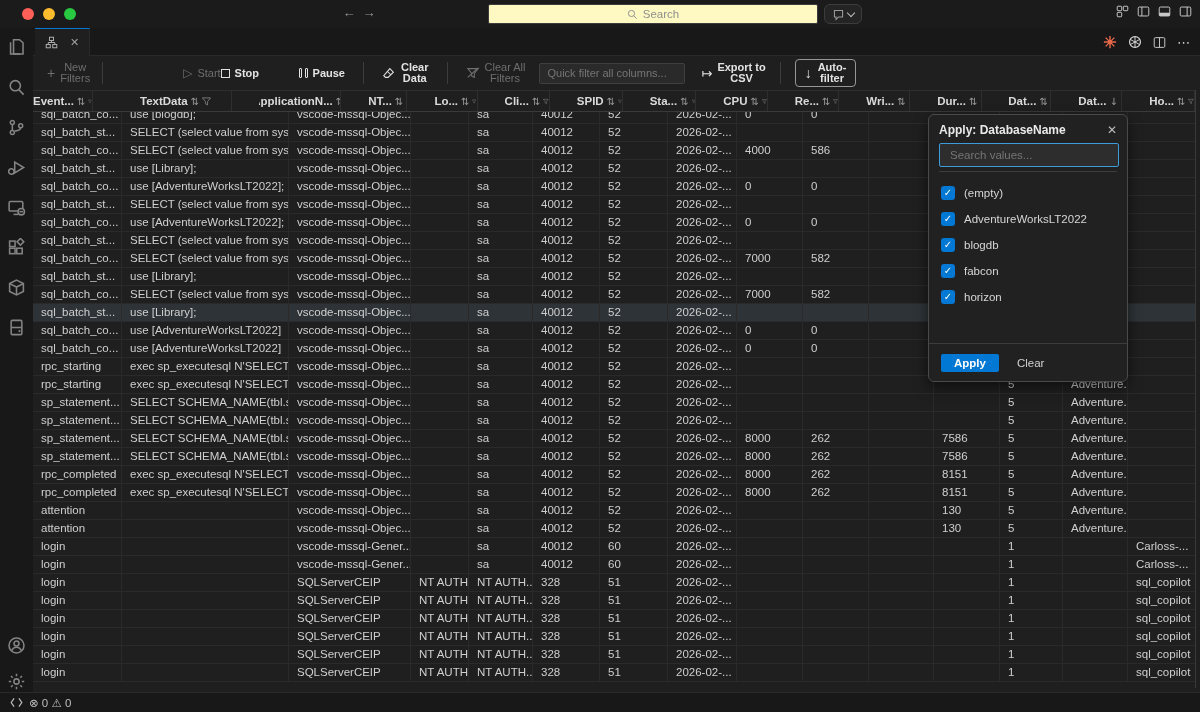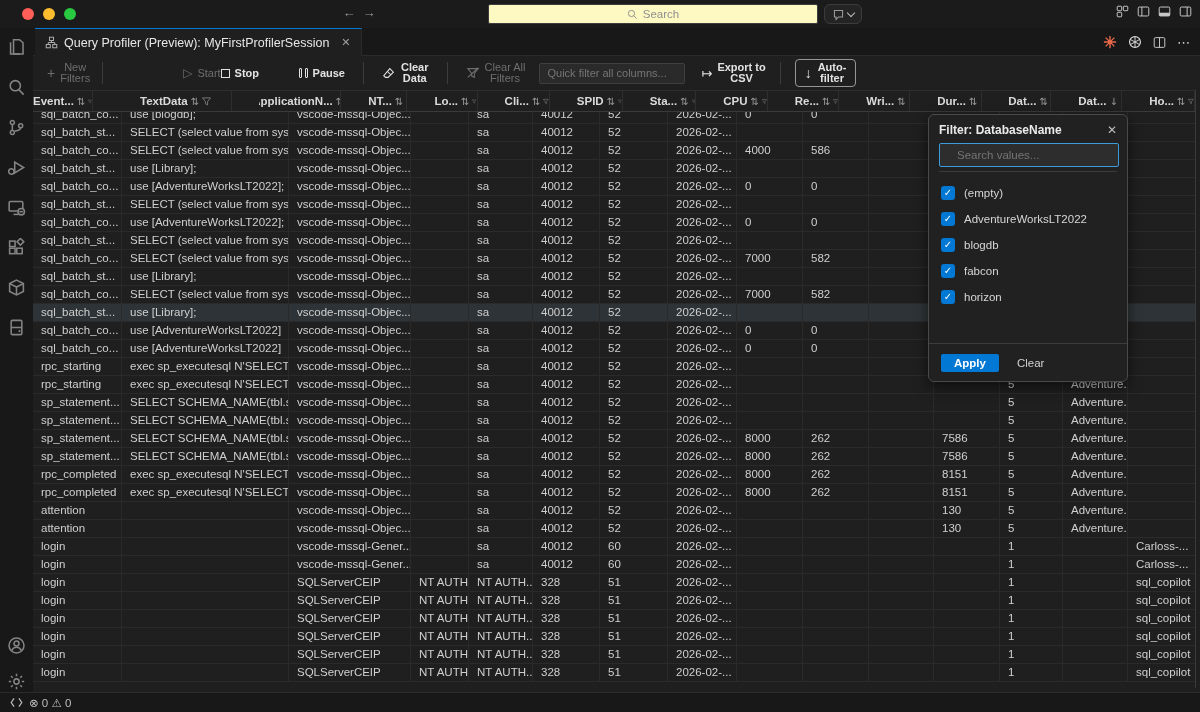--- a/index.html
+++ b/index.html
@@ -63,21 +63,21 @@
   .gcell { border-right:1px solid #2a2a2a; font-size:11.5px; color:#cfcfcf; line-height:17px;
            padding:0 6px 0 8px; overflow:hidden; white-space:nowrap; }
 
   
   .popup { position:absolute; left:928px; top:114px; width:200px; height:268px; background:#212121;
            border:1px solid #4a4a4a; border-radius:6px; box-shadow:0 5px 14px rgba(0,0,0,.55); z-index:10; font-size:12px; }
   .p-title { display:flex; align-items:center; justify-content:space-between; padding:8px 10px 4px 10px;
              font-size:12px; font-weight:bold; color:#eaeaea; }
   .p-title .x { color:#bdbdbd; font-weight:normal; font-size:12px; }
   .p-search { margin:2px 10px 4px 10px; height:24px; width:180px; background:#2d2d2d; border:1px solid #3d9bd9;
-              border-radius:2px; color:#8a8a8a; font-size:11.5px; padding:0 17px; font-family:"Liberation Sans",sans-serif; }
+              border-radius:2px; color:#8a8a8a; font-size:11.5px; padding:0 10px; font-family:"Liberation Sans",sans-serif; }
   .p-selrow { display:flex; align-items:center; padding:4px 12px 7px 12px; gap:16px; color:#d6d6d6; font-size:11.5px; font-weight:bold; }
   .p-selrow .cnt { margin-left:auto; font-weight:bold; }
   .p-div { height:1px; background:#3c3c3c; margin:0 10px; }
   .p-list { height:138px; overflow:hidden; padding:8px 12px 0 12px; }
   .p-opt { display:flex; align-items:center; gap:9px; height:26px; color:#d6d6d6; font-size:11.5px; }
   .p-cb { width:14px; height:14px; background:#0078d4; border-radius:3px; color:#ffffff; font-size:10px;
           display:flex; align-items:center; justify-content:center; line-height:14px; }
   .p-foot { position:absolute; left:0; bottom:0; width:198px; height:38px; background:#212121; border-top:1px solid #3c3c3c;
             border-radius:0 0 6px 6px; display:flex; align-items:center; gap:18px; padding:0 12px; }
   .p-apply { background:#0078d4; color:#ffffff; border-radius:2px; padding:3px 13px; font-size:11.5px; font-weight:bold; }
@@ -134,21 +134,20 @@
 </div>
 
 <div class="tabbar">
   <div class="tab">
     <svg width="13" height="13" viewBox="0 0 16 16">
         <rect x="5.5" y="1.5" width="5" height="4" fill="none" stroke="#b0b0b0" stroke-width="1.2"></rect>
         <rect x="1.5" y="10.5" width="5" height="4" fill="none" stroke="#b0b0b0" stroke-width="1.2"></rect>
         <rect x="9.5" y="10.5" width="5" height="4" fill="none" stroke="#b0b0b0" stroke-width="1.2"></rect>
         <path d="M8 5.5V8M4 10.5V8h8v2.5" fill="none" stroke="#b0b0b0" stroke-width="1.2"></path>
       </svg>
-    <span>Query Profiler (Preview): MyFirstProfilerSession</span>
     <span class="close">✕</span>
   </div>
   <div class="tabbar-right">
     <svg width="14" height="14" viewBox="0 0 16 16">
         <g stroke="#e8684a" stroke-width="1.6">
           <path d="M8 1v14M1 8h14M3 3l10 10M13 3L3 13"></path>
         </g>
         <circle cx="8" cy="8" r="2.4" fill="#e8684a"></circle>
       </svg>
     <svg width="14" height="14" viewBox="0 0 16 16">
@@ -938,21 +937,21 @@
           <div class="gcell" style="width: 63px;">1</div>
           <div class="gcell" style="width: 65px;"></div>
           <div class="gcell" style="width: 68px;">sql_copilot</div>
         </div>
       </div>
     </div>
 </div>
 
 <div class="popup">
   <div class="p-title">
-    <span>Filter: DatabaseName</span>
+    <span>Apply: DatabaseName</span>
     <span class="x">✕</span>
   </div>
   <input class="p-search" placeholder="Search values..." style="">
   <div class="p-div"></div>
   <div class="p-list" id="plist">
       <div class="p-opt">
         <span class="p-cb">✓</span>
         <span>(empty)</span>
       </div>
       <div class="p-opt">

